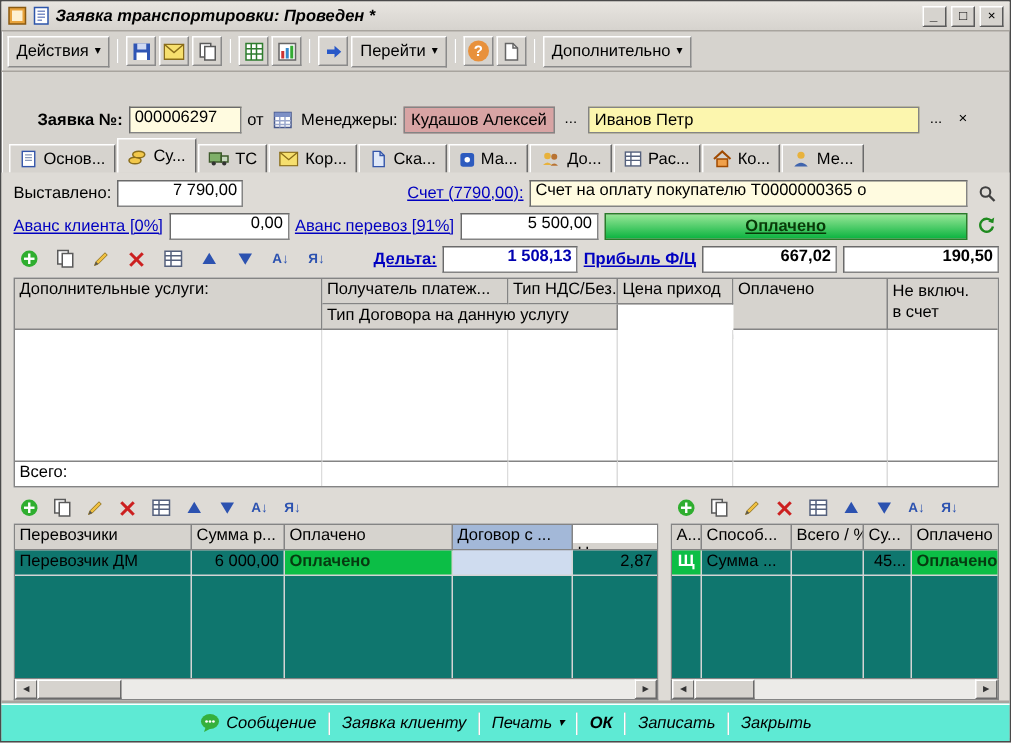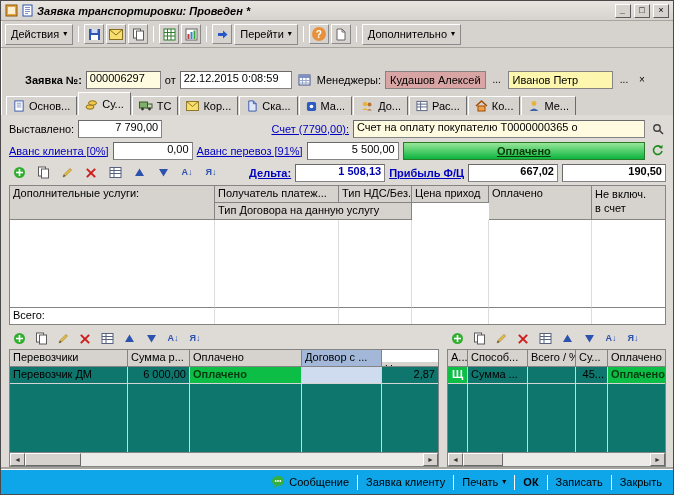--- a/index.html
+++ b/index.html
@@ -69,21 +69,21 @@
   .paidcell{background:#0cbe46;color:#063a10;font-weight:bold;}
   .bluehdr{background:#a3b8d8;}
   .bluecell{background:#cfdcef;}
   .flagcell{background:#0cbe46;color:#fff;font-weight:bold;text-align:center;}
   .hscroll{height:14px;display:flex;border:1px solid #848484;border-top:none;background:#d6d3ce;}
   .scrollbtn{width:15px;height:100%;display:inline-flex;align-items:center;justify-content:center;font-size:7px;background:#d6d3ce;border:1px solid;border-color:#fff #6a6a6a #6a6a6a #fff;color:#333;}
   .scrolltrack{flex:1;background:#ecebe8;position:relative;}
   .scrollthumb{position:absolute;left:0;top:0;height:100%;background:#d6d3ce;border:1px solid;border-color:#fff #6a6a6a #6a6a6a #fff;}
 
   
-  .statusbar{height:25px;display:flex;align-items:center;justify-content:flex-end;gap:5px;padding:0 8px;border-top:1px solid #fff;box-shadow:0 -2px 0 #a8a49e;background:#0ea5e9;}
+  .statusbar{height:25px;display:flex;align-items:center;justify-content:center;gap:5px;padding:0 8px;border-top:1px solid #fff;box-shadow:0 -2px 0 #a8a49e;background:#5eead4;font-style:italic;}
   .sbtn{display:inline-flex;align-items:center;gap:4px;padding:2px 3px;white-space:nowrap;}
   .sbtn.ok{font-weight:bold;}
   .vsep{width:1px;height:15px;background:#8a8a8a;border-right:1px solid #fff;}
 
   .w84{width:84px;} .w80{width:80px;} .w92{width:92px;} .w90{width:90px;} .w104{width:104px;}
   .w75{width:75px;} .w112{width:112px;} .invfield{width:292px;}
 </style>
 </head>
 <body>
 
@@ -190,23 +190,20 @@
       <span class="dd">▾</span>
     </span>
   </div>
 
   <div class="fieldrow">
     <span class="lbl" style="font-weight:bold;">Заявка №:</span>
     <span class="field cream w75">
         <span>000006297</span>
       </span>
     <span class="lbl">от</span>
-    <span class="field w112">
-        <span>22.12.2015 0:08:59</span>
-      </span>
     <span class="ibtn" style="width:17px;height:17px;">
       <span class="ico">
           <svg width="13" height="13" viewBox="0 0 13 13">
             <rect x="1" y="2" width="11" height="10" fill="#fff" stroke="#44558a"></rect>
             <rect x="1" y="2" width="11" height="3" fill="#7d90c6"></rect>
             <path d="M1 7.5 H12 M1 10 H12 M4.5 5 V12 M8 5 V12" stroke="#9aa7cc" fill="none"></path>
           </svg>
         </span>
     </span>
     <span class="lbl">Менеджеры:</span>

